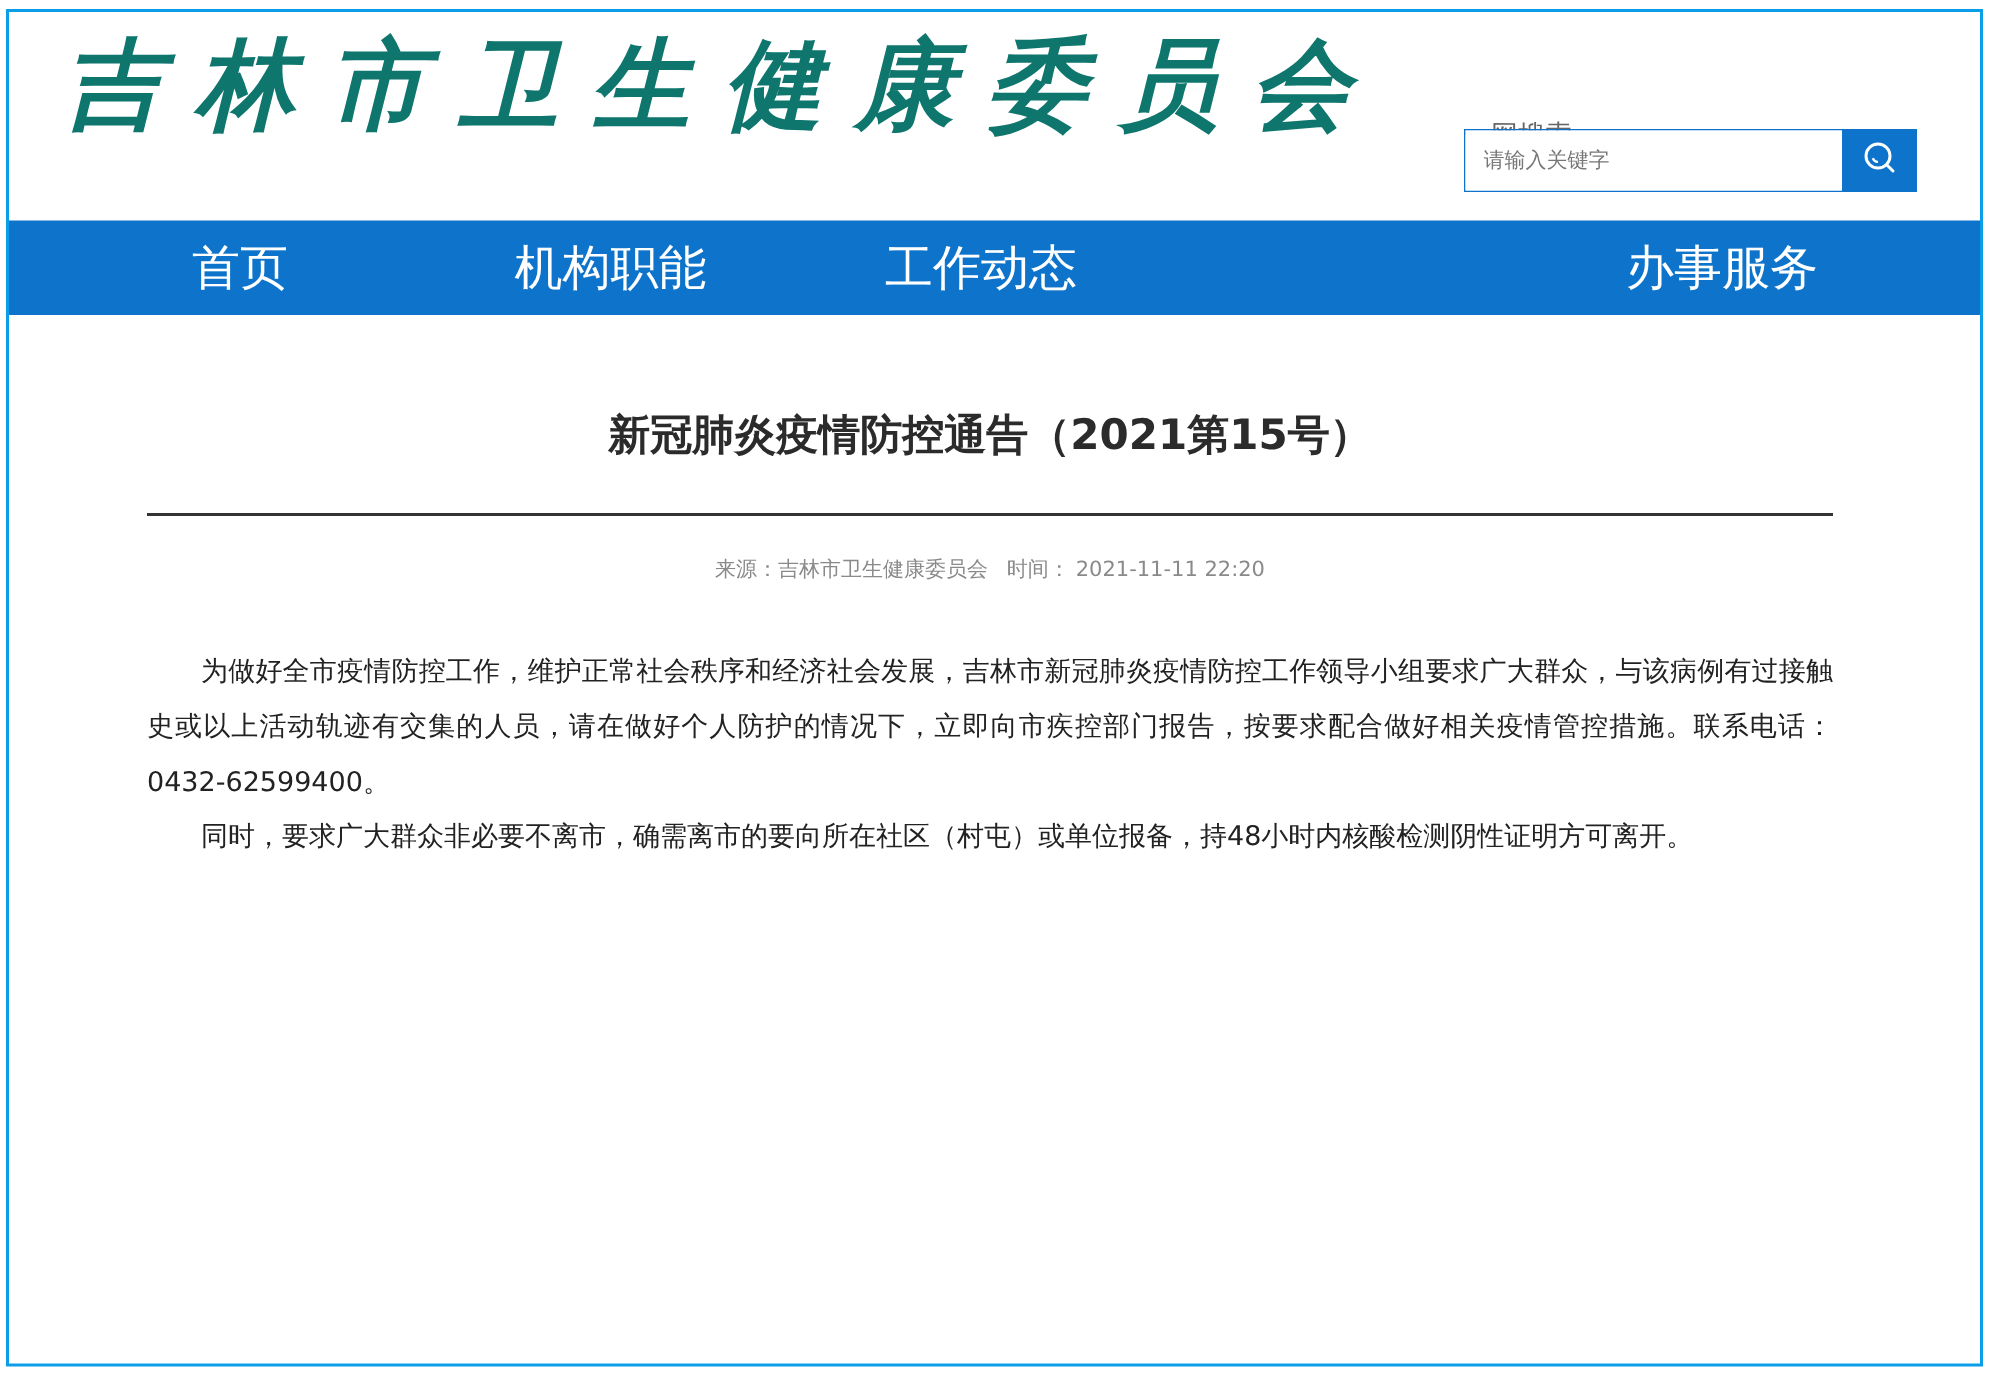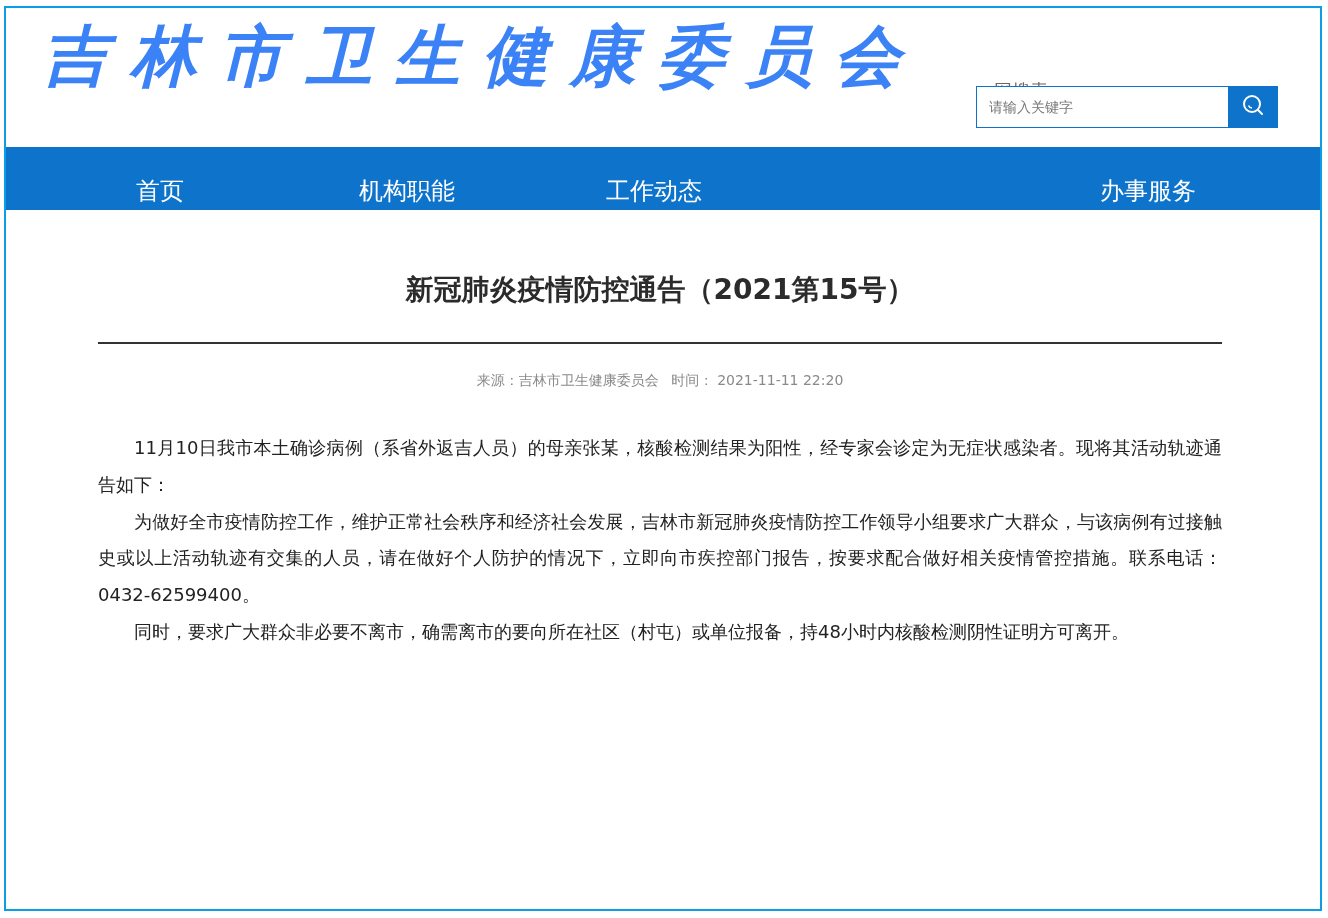--- a/index.html
+++ b/index.html
@@ -2,36 +2,36 @@
 <html><head>
 <meta charset="utf-8">
 <style>
   html, body { margin: 0; padding: 0; background: #ffffff; }
   body { width: 1328px; height: 918px; position: relative; overflow: hidden;
          font-family: "DejaVu Sans", "Liberation Sans", sans-serif; }
   .frame { position: absolute; left: 4px; top: 6px; width: 1314px; height: 901px;
            border: 2px solid #0a9ee8; box-sizing: content-box; }
   .header { position: absolute; left: 6px; top: 8px; width: 1314px; height: 139px; }
   .logo-cn { position: absolute; left: 36px; top: 8px; font-family: "DejaVu Serif", "Liberation Serif", serif;
-             font-weight: bold; font-size: 66px; color: #3b82f6; letter-spacing: 22px; line-height: 80px;
+             font-weight: bold; font-size: 66px; color: #0f766e; letter-spacing: 22px; line-height: 80px;
              font-style: italic; white-space: nowrap; }
   .logo-en { position: absolute; left: 40px; top: 79px; font-family: "Liberation Sans", sans-serif;
              font-size: 20px; color: #1a1aa0; letter-spacing: 17.6px; white-space: nowrap; line-height: 22px; }
   .search-label { position: absolute; left: 970px; top: 56px; font-size: 18px; color: #666; line-height: 22px; margin-top: 16px; }
   .search-box { position: absolute; left: 970px; top: 78px; width: 302px; height: 42px;
                 border: 1px solid #0e74cb; box-sizing: border-box; display: flex; }
   .search-input { flex: 1; border: none; outline: none; padding: 0 12px; font-size: 14px; color: #0f172a;
                   font-family: "DejaVu Sans", sans-serif; background: #fff; height: 40px; }
   .search-input::placeholder { color: #777; }
   .search-btn { width: 50px; height: 42px; margin-top: -1px; margin-right: -1px; background: #0e74cb;
                 display: flex; align-items: center; justify-content: center; cursor: pointer; }
   .nav { position: absolute; left: 6px; top: 147px; width: 1314px; height: 63px; background: #0e74cb;
          display: flex; }
-  .nav-item { position: absolute; top: 0; height: 63px; line-height: 63px; color: #fff; font-size: 24px;
-              white-space: nowrap; cursor: pointer; transform: translateX(-50%); margin-top: 13px; }
+  .nav-item { position: absolute; top: 0; height: 63px; line-height: 63px; color: #fff; font-size: 32px;
+              white-space: nowrap; cursor: pointer; transform: translateX(-50%); }
   .title { position: absolute; left: 0; width: 1320px; top: 270px; text-align: center; font-size: 28px;
            font-weight: bold; color: #2b2b2b; line-height: 40px; }
   .divider { position: absolute; left: 98px; top: 342px; width: 1124px; height: 2px; background: #333; }
   .meta { position: absolute; left: 0; width: 1320px; top: 370px; text-align: center; font-size: 14px;
           color: #8a8a8a; line-height: 20px; }
   .meta span { margin: 0 4px; }
   .content { position: absolute; left: 98px; top: 430px; width: 1124px; font-size: 18px; color: #222;
              line-height: 36.8px; }
   .content p { margin: 0; text-indent: 2em; text-align: justify; }
 </style>
@@ -66,16 +66,15 @@
 </nav>
 
 <h1 class="title" style="margin:0">新冠肺炎疫情防控通告（2021第15号）</h1>
 <div class="divider"></div>
 <div class="meta">
   <span>来源：吉林市卫生健康委员会</span>
   <span>时间：</span><span style="margin-left:0">2021-11-11 22:20</span>
 </div>
 
 <div class="content">
-  <p>11月10日我市本土确诊病例（系省外返吉人员）的母亲张某，核酸检测结果为阳性，经专家会诊定为无症状感染者。现将其活动轨迹通告如下：</p>
   <p>为做好全市疫情防控工作，维护正常社会秩序和经济社会发展，吉林市新冠肺炎疫情防控工作领导小组要求广大群众，与该病例有过接触史或以上活动轨迹有交集的人员，请在做好个人防护的情况下，立即向市疾控部门报告，按要求配合做好相关疫情管控措施。联系电话：0432-62599400。</p>
   <p>同时，要求广大群众非必要不离市，确需离市的要向所在社区（村屯）或单位报备，持48小时内核酸检测阴性证明方可离开。</p>
 </div>
 
 </body></html>

